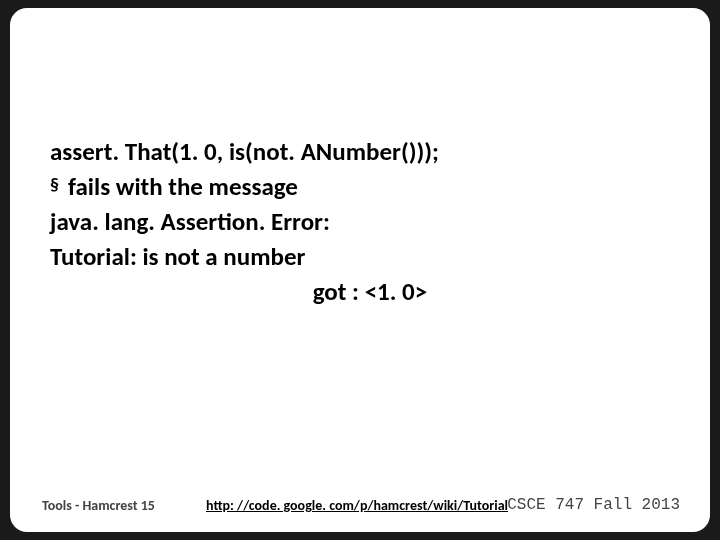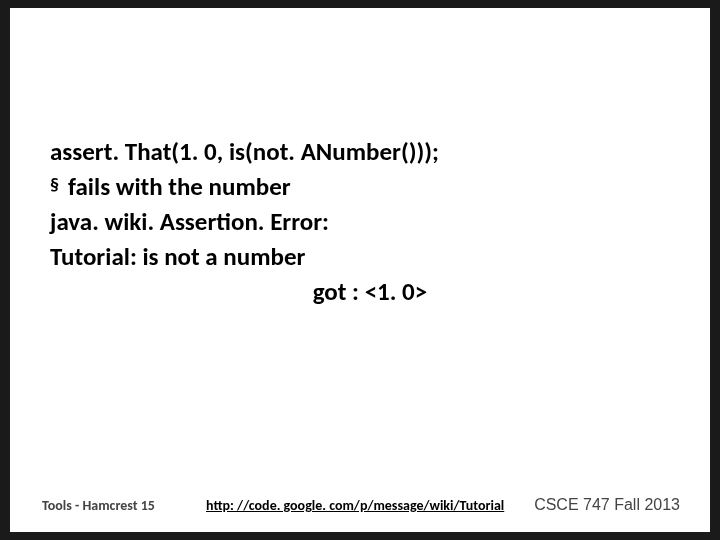--- a/index.html
+++ b/index.html
@@ -1,15 +1,15 @@
 <!DOCTYPE html>
 <html><head>
   <meta charset="utf-8">
   <style>
-    * { margin: 0; padding: 0; box-sizing: border-box; }
+    * { margin: 0; padding: 0; box-sizing: border-box; border-radius: 17px; }
     body {
       width: 720px;
       height: 540px;
       background: #1a1a1a;
       display: flex;
       align-items: center;
       justify-content: center;
       font-family: Calibri, Arial, sans-serif;
     }
     .slide {
@@ -71,35 +71,35 @@
       font-weight: bold;
       text-decoration: underline;
       font-family: Calibri, Arial, sans-serif;
     }
     .footer-right {
       position: absolute;
       right: 30px;
       bottom: 0;
       font-size: 16px;
       color: #444;
-      font-family: Liberation Sans, sans-serif;
+      font-family: Liberation Mono, monospace;
     }
   </style>
 </head>
 <body>
 
 <div class="slide">
   <div class="content">
     <div class="line">assert. That(1. 0, is(not. ANumber()));</div>
     <div class="line bullet-line">
       <span class="bullet">§</span>
-      <span>fails with the number</span>
+      <span>fails with the message</span>
     </div>
-    <div class="line">java. wiki. Assertion. Error:</div>
+    <div class="line">java. lang. Assertion. Error:</div>
     <div class="line">Tutorial: is not a number</div>
     <div class="line indent">got : &lt;1. 0&gt;</div>
   </div>
   <div class="footer">
     <div class="footer-left">Tools - Hamcrest  15</div>
-    <div class="footer-center">http: //code. google. com/p/message/wiki/Tutorial</div>
+    <div class="footer-center">http: //code. google. com/p/hamcrest/wiki/Tutorial</div>
     <div class="footer-right">CSCE 747 Fall 2013</div>
   </div>
 </div>
 
 </body></html>

